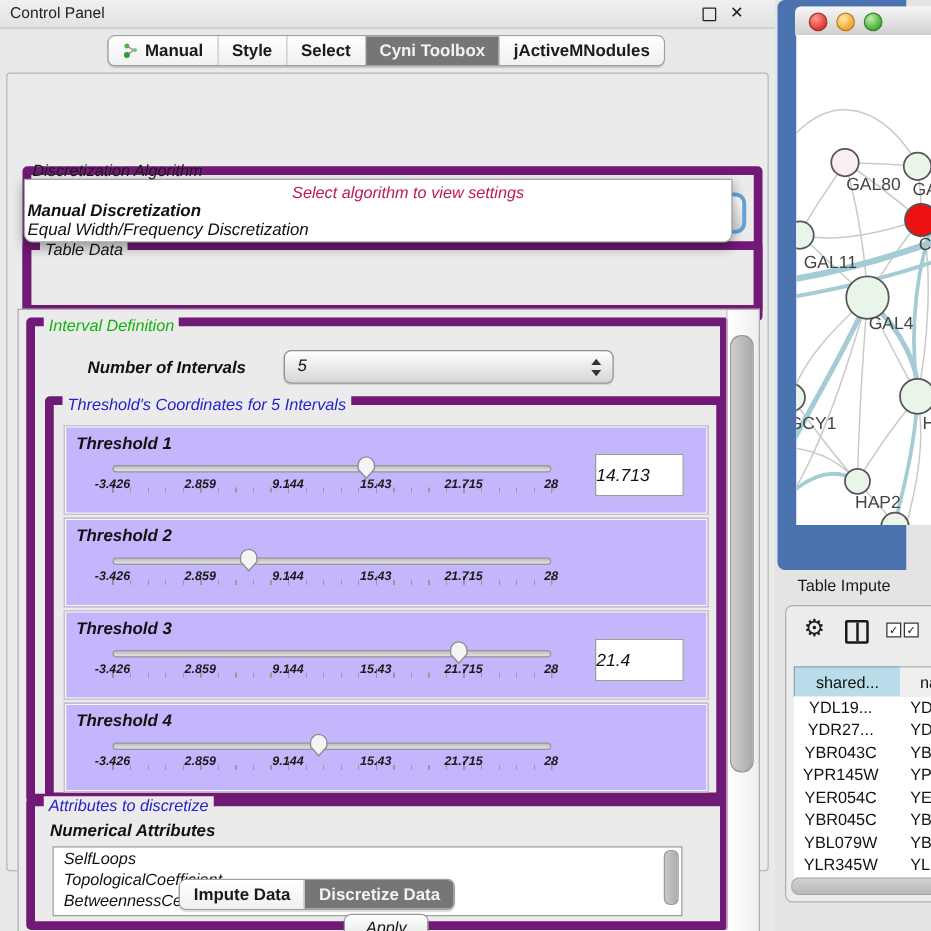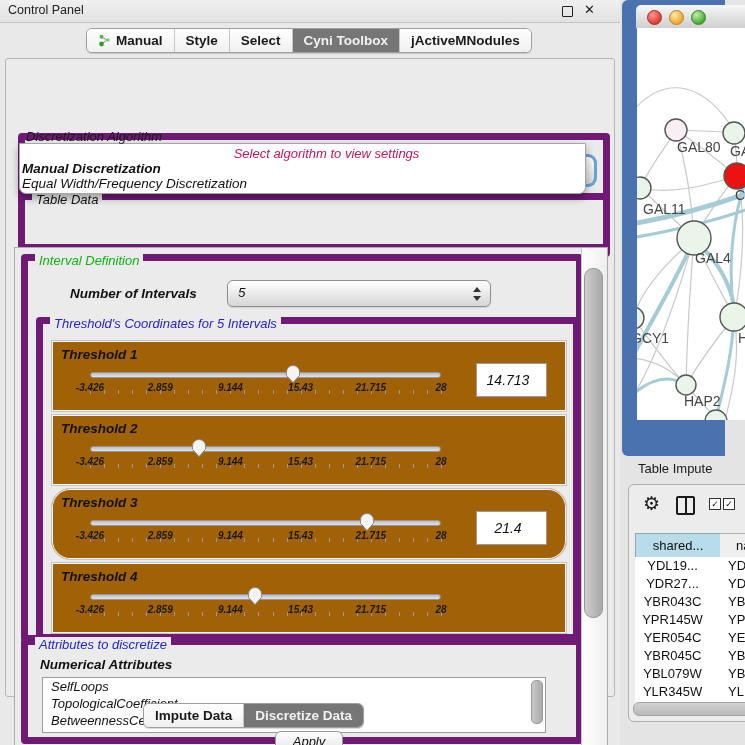--- a/index.html
+++ b/index.html
@@ -58,34 +58,34 @@
   .scrollpane{left:8px;top:188px;width:592px;height:502px;border:1px solid #adadad;background:#ebebeb;overflow:hidden;}
   .vscroll-track{left:566px;top:0;width:24px;height:500px;background:linear-gradient(90deg,#ffffff,#efefef);
                  border-left:1px solid #c9c9c9;}
   .vscroll-thumb{left:569px;top:20px;width:17px;height:348px;border-radius:9px;
                  background:linear-gradient(90deg,#cfcfcf,#a9a9a9);border:1px solid #979797;cursor:pointer;}
 
   .title-green{color:#10b410;}
   .title-blue{color:#2323cd;}
 
   
-  .thr-box{position:absolute;left:8px;width:514px;height:70px;background:#a16207;
+  .thr-box{position:absolute;left:8px;width:514px;height:70px;background:#c4b5fd;
            border:1px solid #c4c4c4;box-shadow:inset 0 0 0 1px #f7f7f7;}
   .thr-label{position:absolute;left:9px;top:6px;font-weight:bold;font-size:13.5px;}
   .slider-zone{position:absolute;left:38px;top:22px;width:351px;height:46px;}
   .track{position:absolute;left:0;top:9px;width:349px;height:4px;border:1px solid #969696;border-radius:3px;
          background:linear-gradient(#bdbdbd,#e3e3e3);cursor:pointer;}
   .thumb{position:absolute;top:1px;width:16px;height:20px;margin-left:-8px;cursor:pointer;}
   .ticks-major{position:absolute;left:0;top:24px;width:352px;height:7px;
        background:repeating-linear-gradient(90deg,#555 0,#555 1px,transparent 1px,transparent 70.2px);}
   .ticks-minor{position:absolute;left:0;top:27px;width:352px;height:4px;
        background:repeating-linear-gradient(90deg,#999 0,#999 1px,transparent 1px,transparent 14.04px);}
   .tick-label{position:absolute;top:19px;transform:translateX(-50%);font-size:10px;font-weight:bold;color:#1a1a1a;white-space:nowrap;}
   .val-box{position:absolute;left:424px;top:22px;width:62px;height:32px;background:#ffffff;border:1px solid #9b9b9b;
-           font-size:14px;line-height:32px;text-align:center;padding-right:7px;cursor:text;}
+           font-size:14px;line-height:32px;text-align:left;padding-right:7px;cursor:text;}
 
   
   .attr-list{position:absolute;left:14px;top:32px;width:502px;height:54px;background:#ffffff;
              border:1px solid #9b9b9b;overflow:hidden;}
   .attr-item{padding:1px 0 1px 8px;font-size:13px;line-height:15px;cursor:pointer;}
   .list-scroll{position:absolute;right:2px;top:2px;width:10px;height:42px;border-radius:5px;
                background:linear-gradient(90deg,#c9c9c9,#ababab);border:1px solid #9a9a9a;cursor:pointer;}
 
   .apply-btn{left:260px;top:483px;width:66px;height:20px;border:1px solid #989898;border-radius:6px;
              background:linear-gradient(#ffffff,#e4e4e4);text-align:center;line-height:19px;font-size:13px;
@@ -229,21 +229,21 @@
                 <div class="ticks-minor"></div>
                 <span class="tick-label" style="left:0%;">-3.426</span>
                 <span class="tick-label" style="left:20%;">2.859</span>
                 <span class="tick-label" style="left:40%;">9.144</span>
                 <span class="tick-label" style="left:60%;">15.43</span>
                 <span class="tick-label" style="left:80%;">21.715</span>
                 <span class="tick-label" style="left:100%;">28</span>
               </div>
             </div>
 
-            <div class="thr-box" style="top:164px;border-radius:19px;">
+            <div class="thr-box" style="top:164px;">
               <div class="thr-label">Threshold 3</div>
               <div class="slider-zone">
                 <div class="track"></div>
                 <div class="thumb" style="left: 79%;">
                   <svg width="16" height="20" viewBox="0 0 16 20">
                       <path d="M1.5 8 a6.5 6.5 0 0 1 13 0 v3.4 L8 18.6 L1.5 11.4 Z" fill="#f4f4f4" stroke="#8a8a8a" stroke-width="1"></path>
                     </svg>
                 </div>
                 <div class="ticks-major"></div>
                 <div class="ticks-minor"></div>

